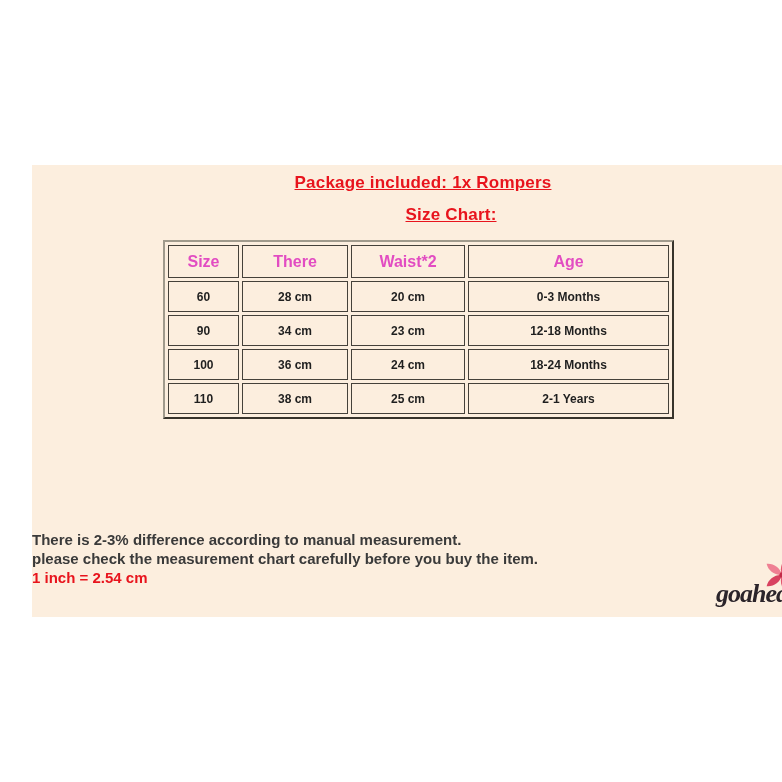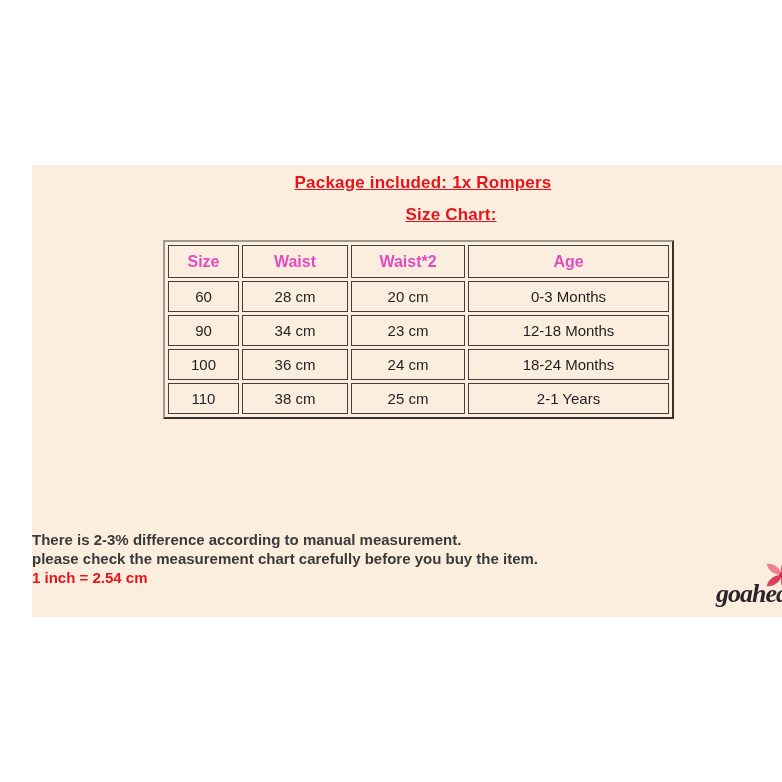--- a/index.html
+++ b/index.html
@@ -61,22 +61,22 @@
   }
   table.size-table th {
     height: 31px;
     color: var(--header-pink, #e24cc2);
     font-size: 16px;
     font-weight: bold;
   }
   table.size-table td {
     height: 29px;
     color: var(--body-text, #1f1f1f);
-    font-size: 15px;
-    font-weight: normal;
+    font-size: 12px;
+    font-weight: bold;
   }
   col.c-size   { width: 71px; }
   col.c-length { width: 106px; }
   col.c-waist  { width: 114px; }
   col.c-age    { width: 201px; }
 
   .notes {
     position: absolute;
     left: 0;
     top: 365px;
@@ -138,21 +138,21 @@
     <table class="size-table">
       <colgroup>
         <col class="c-size">
           <col class="c-length">
           <col class="c-waist">
           <col class="c-age">
       </colgroup>
       <thead>
         <tr>
           <th>Size</th>
-          <th>Waist</th>
+          <th>There</th>
           <th>Waist*2</th>
           <th>Age</th>
         </tr>
       </thead>
       <tbody>
         <tr>
           <td>60</td>
           <td>28 cm</td>
           <td>20 cm</td>
           <td>0-3 Months</td>

